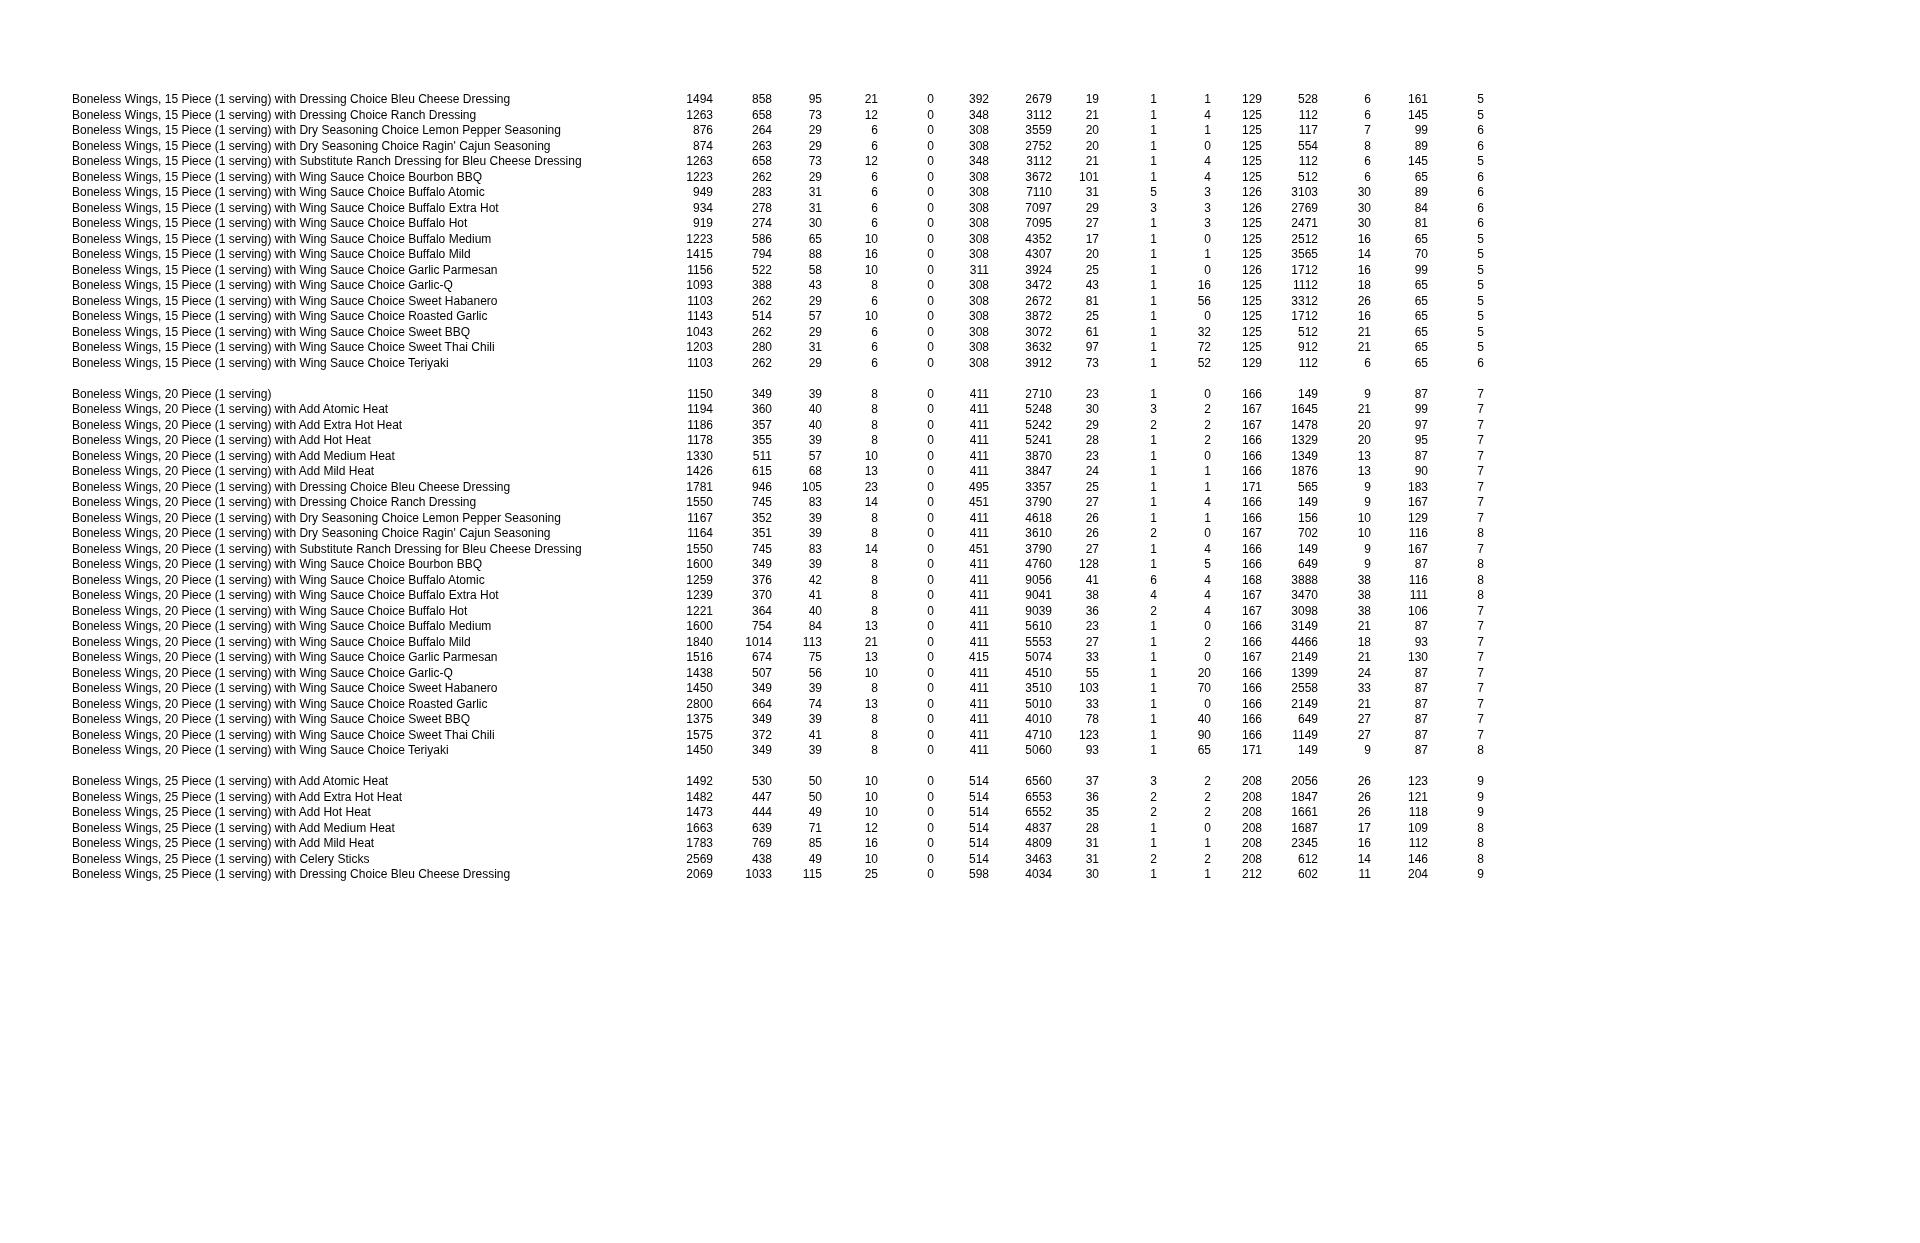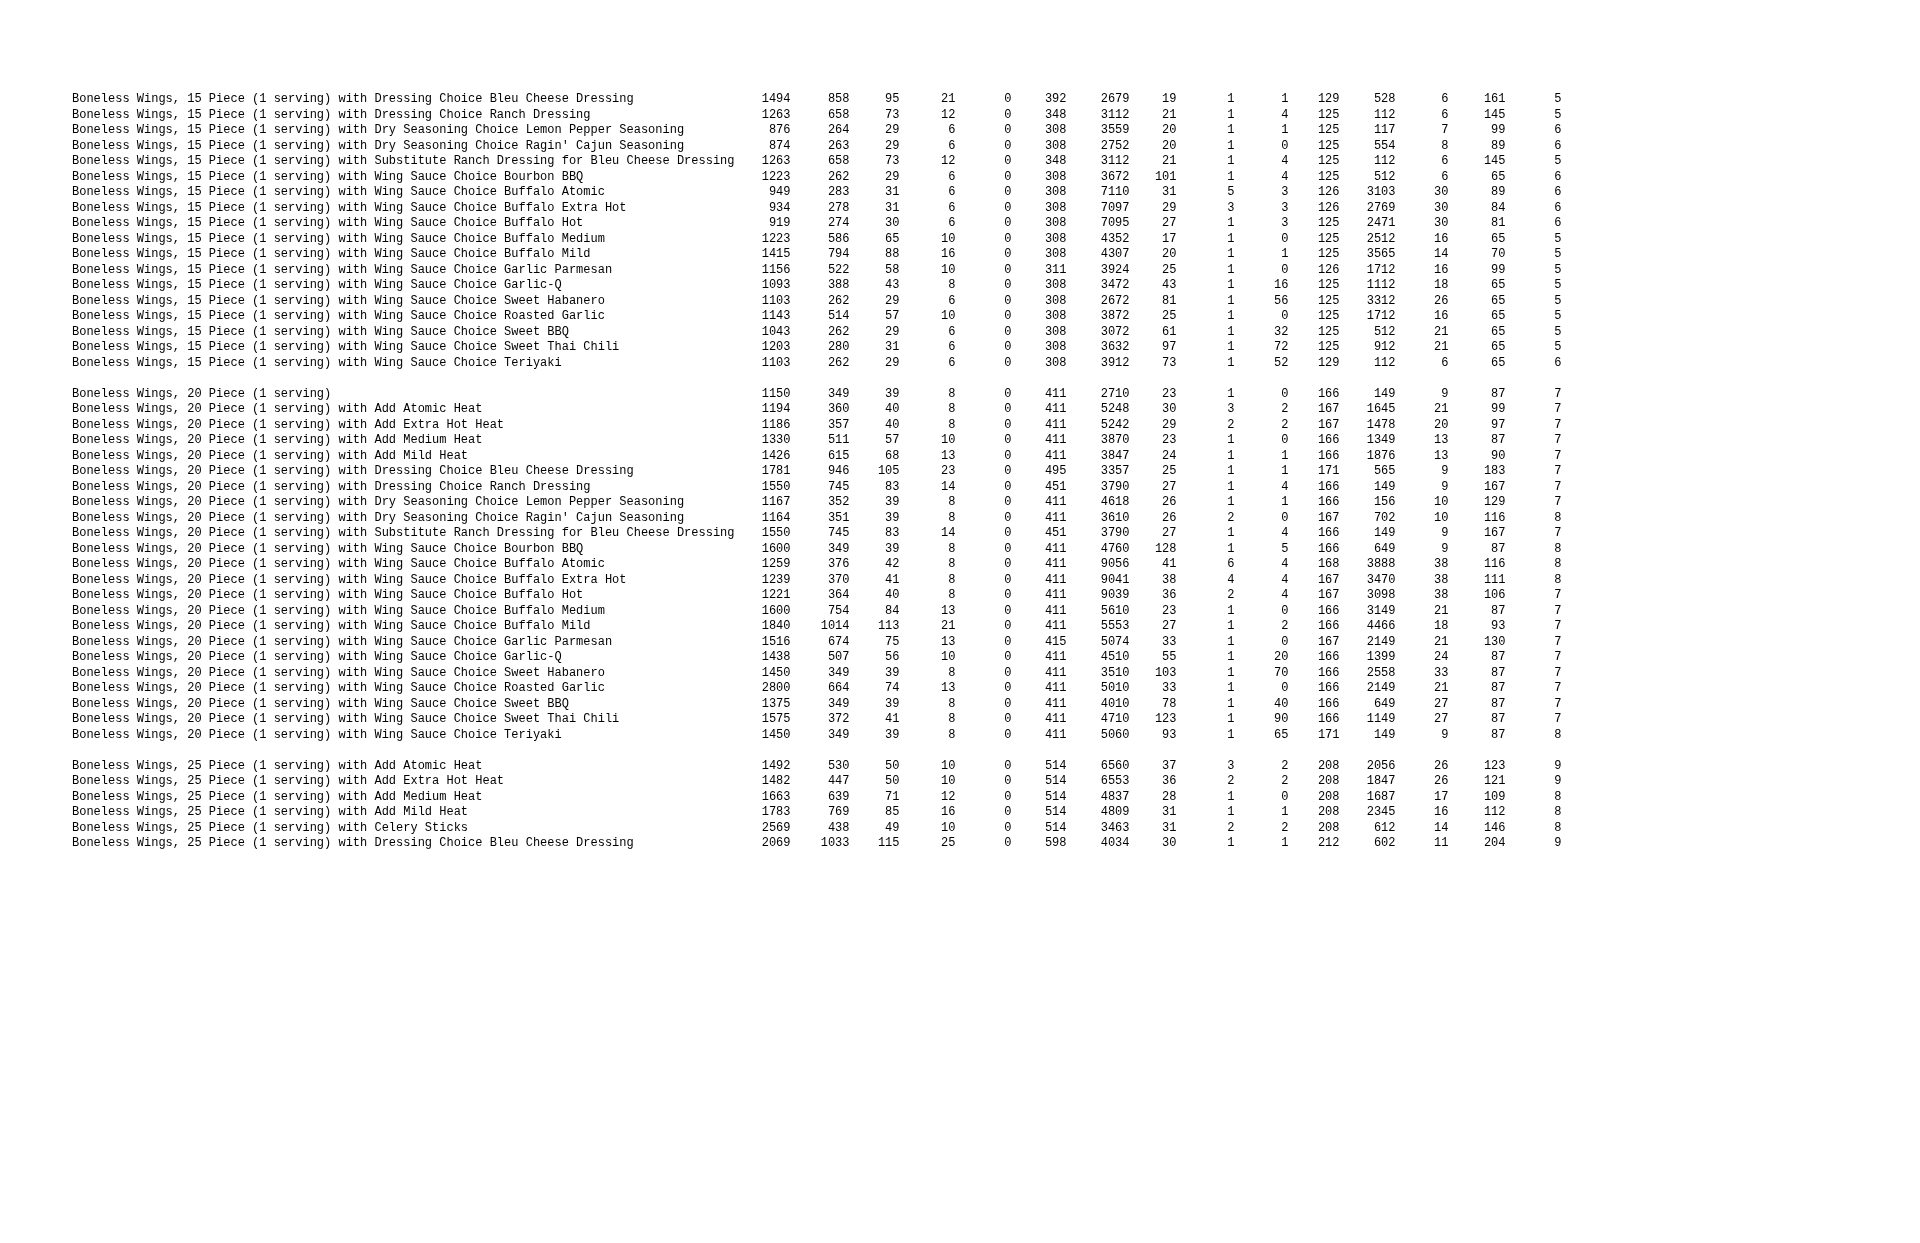--- a/index.html
+++ b/index.html
@@ -18,21 +18,20 @@
   }
   .table-wrap {
     position: absolute;
     left: 72px;
     top: 92px;
   }
   table {
     border-collapse: collapse;
     table-layout: fixed;
     border: none;
-    font-family: Liberation Mono, monospace;
   }
   td {
     font-size: 12px;
     height: 15.5px;
     line-height: 15.5px;
     padding: 0;
     margin: 0;
     white-space: nowrap;
     overflow: hidden;
     border: none;
@@ -443,20 +442,38 @@
             <td class="num-cell">29</td>
             <td class="num-cell">2</td>
             <td class="num-cell">2</td>
             <td class="num-cell">167</td>
             <td class="num-cell">1478</td>
             <td class="num-cell">20</td>
             <td class="num-cell">97</td>
             <td class="num-cell">7</td>
           </tr>
           <tr>
+            <td class="label-cell">Boneless Wings, 20 Piece (1 serving) with Add Hot Heat</td>
+            <td class="num-cell">1178</td>
+            <td class="num-cell">355</td>
+            <td class="num-cell">39</td>
+            <td class="num-cell">8</td>
+            <td class="num-cell">0</td>
+            <td class="num-cell">411</td>
+            <td class="num-cell">5241</td>
+            <td class="num-cell">28</td>
+            <td class="num-cell">1</td>
+            <td class="num-cell">2</td>
+            <td class="num-cell">166</td>
+            <td class="num-cell">1329</td>
+            <td class="num-cell">20</td>
+            <td class="num-cell">95</td>
+            <td class="num-cell">7</td>
+          </tr>
+          <tr>
             <td class="label-cell">Boneless Wings, 20 Piece (1 serving) with Add Medium Heat</td>
             <td class="num-cell">1330</td>
             <td class="num-cell">511</td>
             <td class="num-cell">57</td>
             <td class="num-cell">10</td>
             <td class="num-cell">0</td>
             <td class="num-cell">411</td>
             <td class="num-cell">3870</td>
             <td class="num-cell">23</td>
             <td class="num-cell">1</td>
@@ -842,20 +859,38 @@
             <td class="num-cell">36</td>
             <td class="num-cell">2</td>
             <td class="num-cell">2</td>
             <td class="num-cell">208</td>
             <td class="num-cell">1847</td>
             <td class="num-cell">26</td>
             <td class="num-cell">121</td>
             <td class="num-cell">9</td>
           </tr>
           <tr>
+            <td class="label-cell">Boneless Wings, 25 Piece (1 serving) with Add Hot Heat</td>
+            <td class="num-cell">1473</td>
+            <td class="num-cell">444</td>
+            <td class="num-cell">49</td>
+            <td class="num-cell">10</td>
+            <td class="num-cell">0</td>
+            <td class="num-cell">514</td>
+            <td class="num-cell">6552</td>
+            <td class="num-cell">35</td>
+            <td class="num-cell">2</td>
+            <td class="num-cell">2</td>
+            <td class="num-cell">208</td>
+            <td class="num-cell">1661</td>
+            <td class="num-cell">26</td>
+            <td class="num-cell">118</td>
+            <td class="num-cell">9</td>
+          </tr>
+          <tr>
             <td class="label-cell">Boneless Wings, 25 Piece (1 serving) with Add Medium Heat</td>
             <td class="num-cell">1663</td>
             <td class="num-cell">639</td>
             <td class="num-cell">71</td>
             <td class="num-cell">12</td>
             <td class="num-cell">0</td>
             <td class="num-cell">514</td>
             <td class="num-cell">4837</td>
             <td class="num-cell">28</td>
             <td class="num-cell">1</td>

